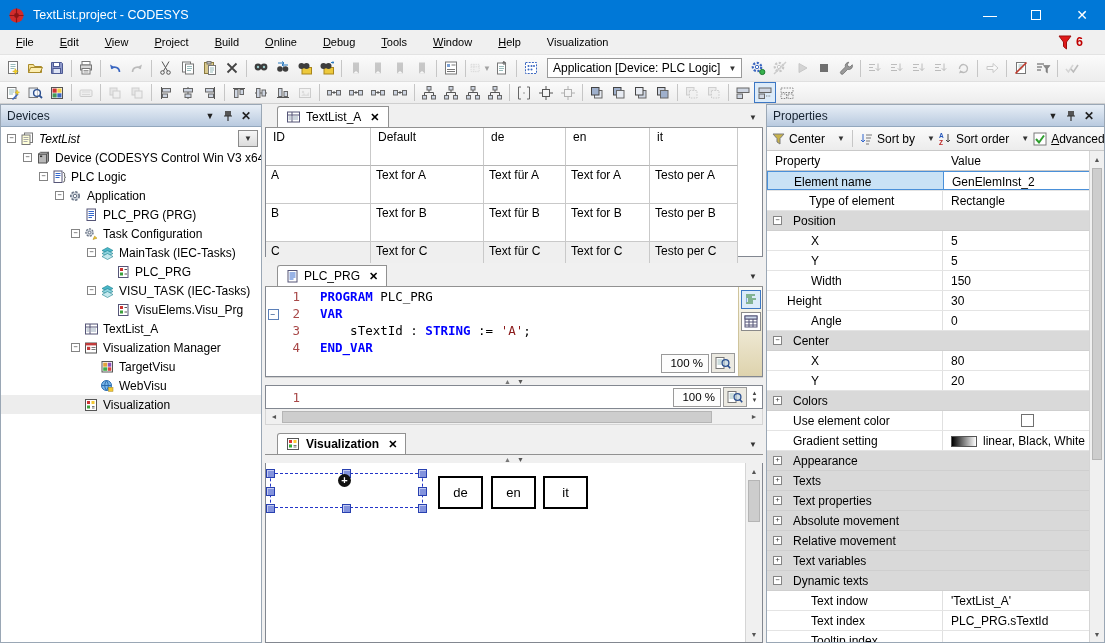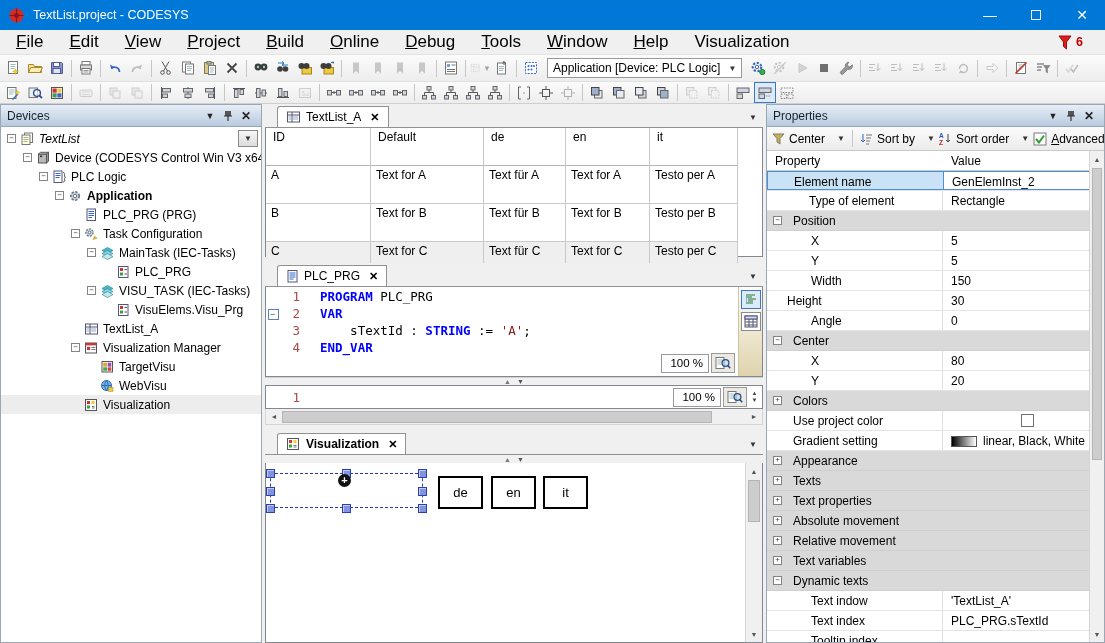--- a/index.html
+++ b/index.html
@@ -10,21 +10,21 @@
   
   .titlebar{height:30px;background:#0078d7;color:#fff;display:flex;align-items:center;}
   .appicon{margin:0 8px 0 8px;}
   .wtitle{font-size:12.5px;flex:1;}
   .wbtns{display:flex;height:30px;}
   .wbtn{width:46px;height:30px;display:flex;align-items:center;justify-content:center;color:#fff;font-size:14px;}
   .maxsq{width:10px;height:10px;border:1px solid #fff;}
 
   
   .menubar{height:25px;background:#f0f0f0;display:flex;align-items:center;padding-left:6px;border-bottom:1px solid #e3e3e3;}
-  .mi{padding:3px 10px;margin-right:6px;font-size:17px;}
+  .mi{padding:3px 10px;margin-right:6px;font-size:11px;}
   .mb-right{margin-left:auto;display:flex;align-items:center;gap:3px;padding-right:22px;}
   .errnum{color:#c00000;font-weight:bold;font-size:12.5px;}
 
   
   .tb{display:flex;align-items:center;background:linear-gradient(#fbfbfb,#ededed);padding:0 2px;}
   #tb1{height:27px;border-bottom:1px solid #e0e0e0;}
   #tb2{height:22px;border-bottom:1px solid #cfcfcf;}
   .tbi{width:22px;height:21px;display:flex;align-items:center;justify-content:center;flex:0 0 auto;}
   .tbi.hl{border:1px solid #3c77c4;background:#dcebf9;}
   .tbi.dim{opacity:.42;filter:grayscale(1);}
@@ -719,21 +719,21 @@
           <span style="">PLC Logic</span>
         </div>
         <div class="trow" style="padding-left:54px;">
           <span class="expb">−</span>
           <span class="ticon">
             <svg width="15" height="14" viewBox="0 0 15 14">
               <circle cx="7" cy="7" r="4.2" fill="#cdd3db" stroke="#6a7486" stroke-width="1.6" stroke-dasharray="2.4 1.5"></circle>
               <circle cx="7" cy="7" r="1.7" fill="#fff" stroke="#6a7486"></circle>
             </svg>
           </span>
-          <span style="font-weight:bold;">Application</span>
+          <span style="font-weight:normal;">Application</span>
         </div>
         <div class="trow" style="padding-left:70px;">
           <span class="expsp"></span>
           <span class="ticon">
             <svg width="15" height="14" viewBox="0 0 15 14">
               <rect x="3" y="1" width="8.5" height="11.5" fill="#fff" stroke="#557"></rect>
               <path d="M4.5 3.5h5.5M4.5 5.5h5.5M4.5 7.5h5.5M4.5 9.5h3.5" stroke="#36c"></path>
             </svg>
           </span>
           <span style="">PLC_PRG (PRG)</span>
@@ -1159,21 +1159,21 @@
             <div class="lbl" style="width:176px;padding-left:44px">Y</div>
             <div class="val" style="flex:1">20</div>
           </div>
           <div class="prow grp">
             <div class="glbl">
               <span class="expb">+</span>
               <span>Colors</span>
             </div>
           </div>
           <div class="prow">
-            <div class="lbl" style="width:176px;padding-left:26px">Use project color</div>
+            <div class="lbl" style="width:176px;padding-left:26px">Use element color</div>
             <div class="val" style="flex:1">
               <div class="pchk"></div>
             </div>
           </div>
           <div class="prow">
             <div class="lbl" style="width:176px;padding-left:26px">Gradient setting</div>
             <div class="val" style="flex:1"><span class="gradsw"></span>linear, Black, White</div>
           </div>
           <div class="prow grp">
             <div class="glbl">

